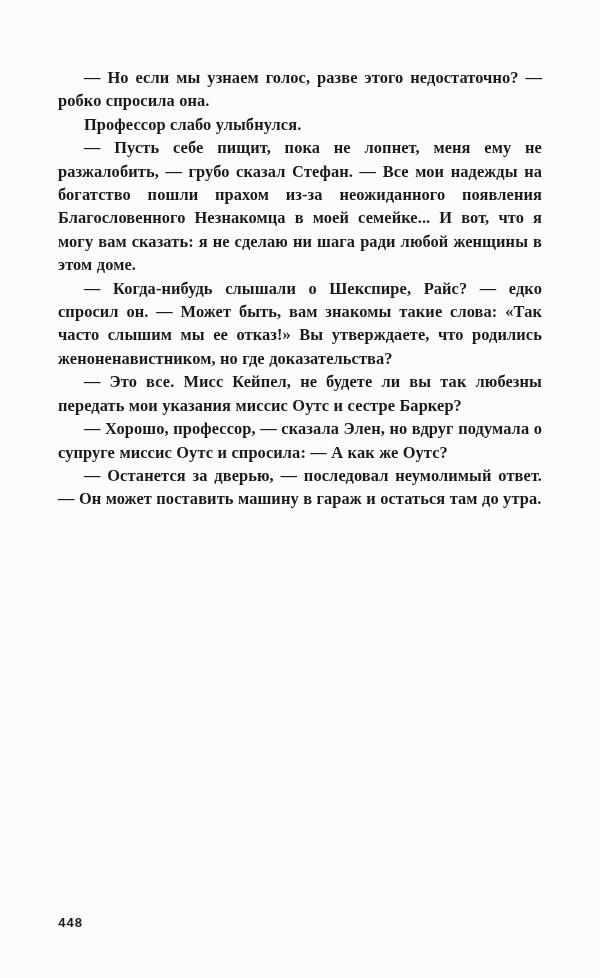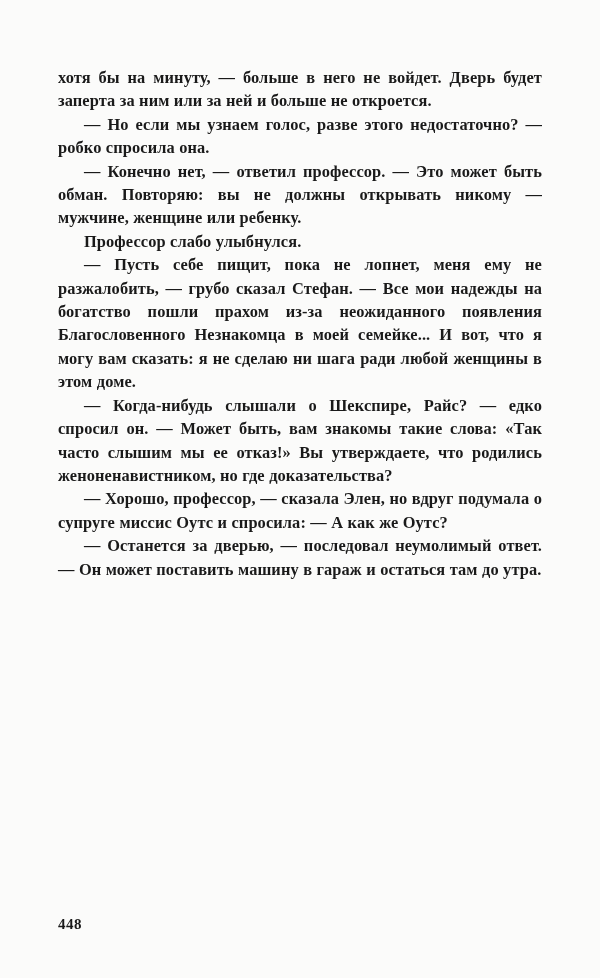--- a/index.html
+++ b/index.html
@@ -41,34 +41,33 @@
     text-indent: 0;
     hyphens: manual;
   }
   p.para.indent {
     text-indent: 26px;
   }
   .folio {
     position: absolute;
     left: 58px;
     top: 916px;
-    font-size: 15px;
+    font-size: 13px;
     font-weight: 700;
-    font-family: Liberation Serif, serif;
+    font-family: Liberation Mono, monospace;
     letter-spacing: 0.5px;
   }
 </style>
 </head>
 <body>
 
 <div class="page">
   <div class="text-column">
-    <p class="para">хотя бы на минуту, — больше в него не войдет. Дверь будет заперта за ним или за ней и больше не откроется.</p>
     <p class="para indent">— Но если мы узнаем голос, разве этого недостаточно? — робко спросила она.</p>
-    <p class="para indent">— Конечно нет, — ответил профессор. — Это может быть обман. Повторяю: вы не должны открывать никому — мужчине, женщине или ребенку.</p>
     <p class="para indent">Профессор слабо улыбнулся.</p>
     <p class="para indent">— Пусть себе пищит, пока не лопнет, меня ему не разжалобить, — грубо сказал Стефан. — Все мои надежды на богатство пошли прахом из-за неожиданного появления Благословенного Незнакомца в моей семейке... И вот, что я могу вам сказать: я не сделаю ни шага ради любой женщины в этом доме.</p>
     <p class="para indent">— Когда-нибудь слышали о Шекспире, Райс? — едко спросил он. — Может быть, вам знакомы такие слова: «Так часто слышим мы ее отказ!» Вы утверждаете, что родились женоненавистником, но где доказательства?</p>
+    <p class="para indent">— Это все. Мисс Кейпел, не будете ли вы так любезны передать мои указания миссис Оутс и сестре Баркер?</p>
     <p class="para indent">— Хорошо, профессор, — сказала Элен, но вдруг подумала о супруге миссис Оутс и спросила: — А как же Оутс?</p>
     <p class="para indent">— Останется за дверью, — последовал неумолимый ответ. — Он может поставить машину в гараж и остаться там до утра.</p>
   </div>
   <div class="folio">448</div>
 </div>
 
 </body></html>

